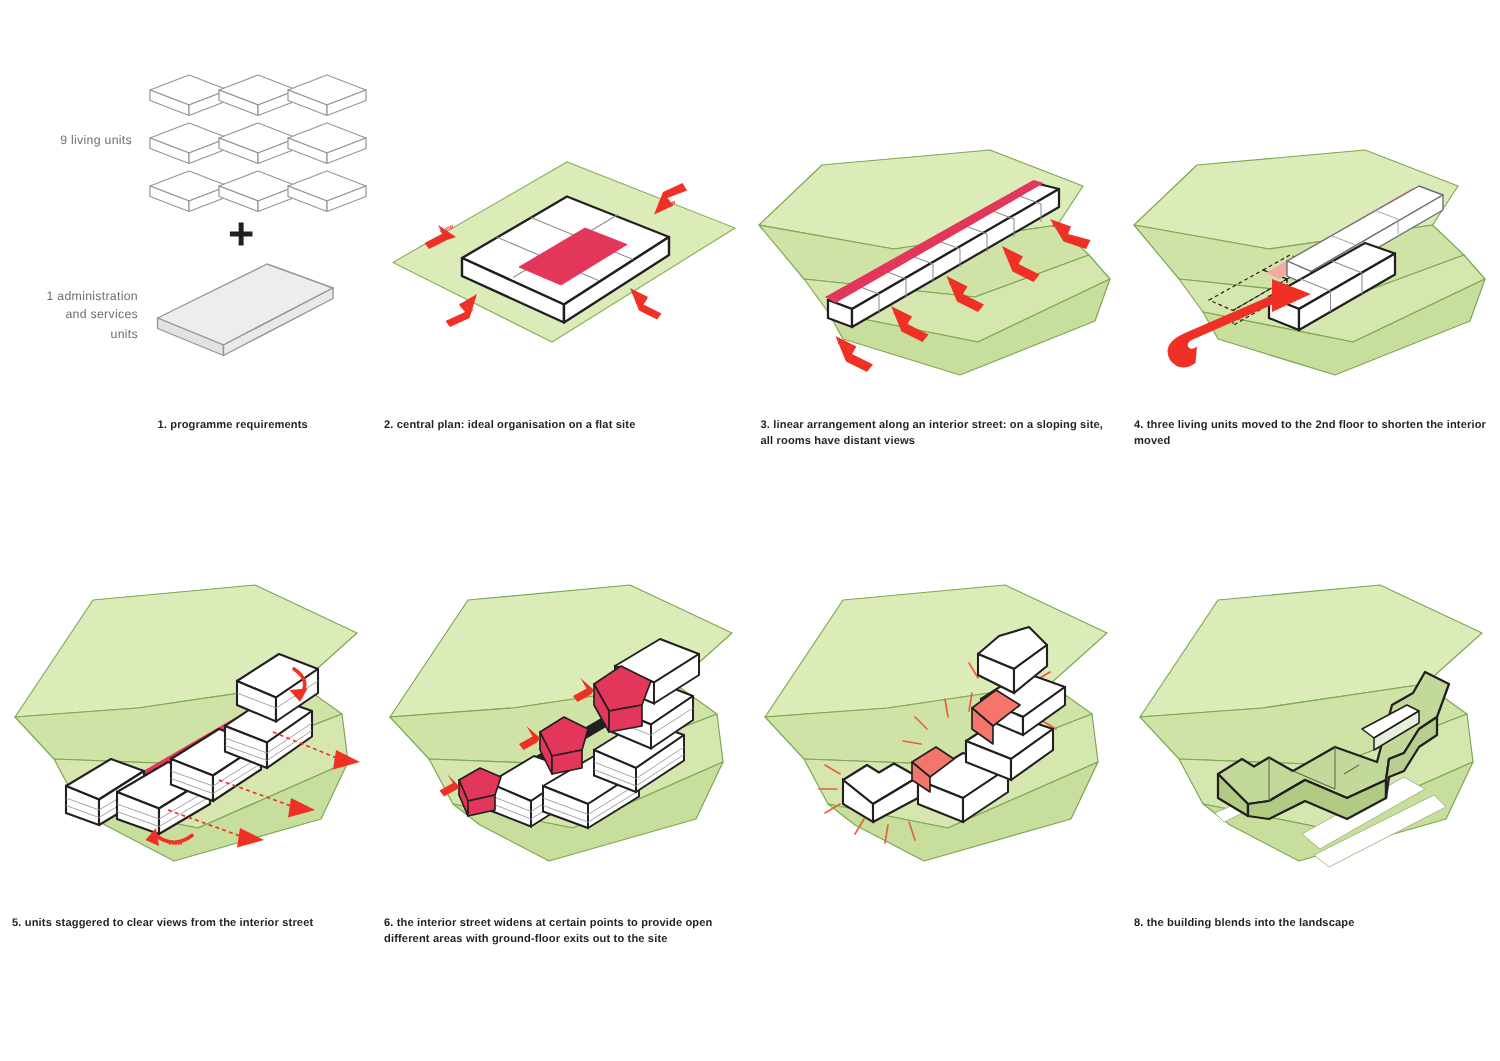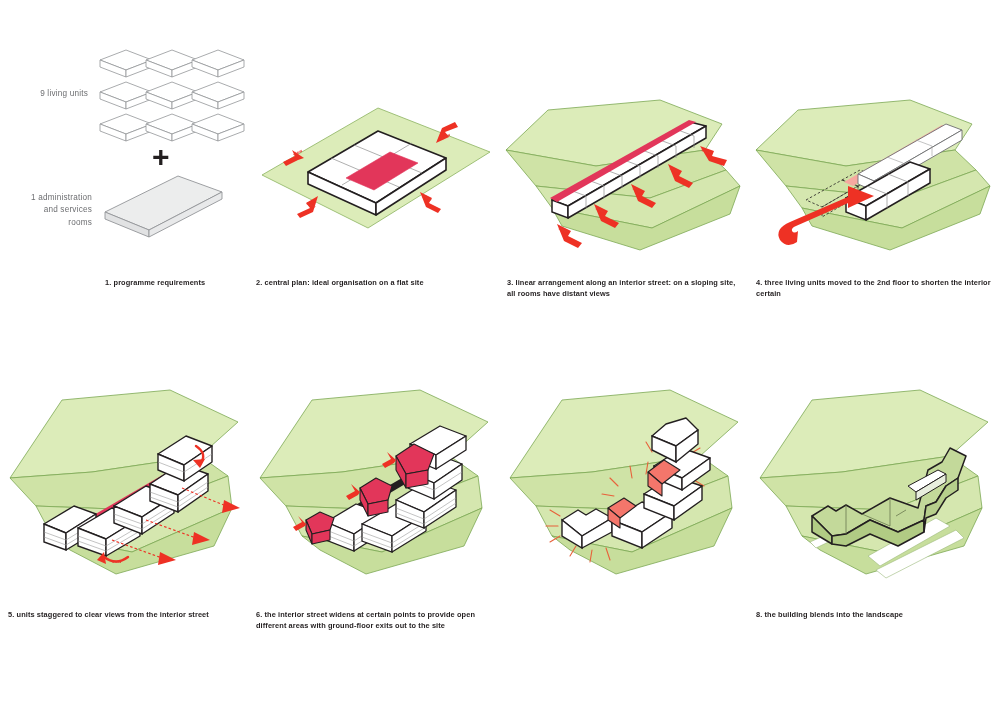--- a/index.html
+++ b/index.html
@@ -138,21 +138,21 @@
 
       <div class="legend-label" style="left:8px; top:88px; width:80px;">
         <span>9 living units</span>
       </div>
 
       <div class="plus-sign" style="left:152px; top:142px;">+</div>
 
       <div class="legend-label" style="left:0px; top:192px; width:92px;">
         <div>1 administration</div>
         <div>and services</div>
-        <div>rooms</div>
+        <div>units</div>
       </div>
 
       <div class="caption" style="left:105px; top:278px; width:140px;">
         <div>1. programme requirements</div>
       </div>
     </div>
 
     <div class="panel" id="panel-2" style="left:250px; width:250px;">
       <svg class="panel-art" width="250" height="270" viewBox="0 0 250 270">
 
@@ -303,21 +303,21 @@
         </g>
 
         <g>
           <path d="M100,196 L40,222 Q24,229 30,240 Q37,249 47,242 L48,231 Q44,234 42,231 Q41,228 46,226 L105,200 Z" fill="#ee3124"></path>
           <path d="M98,186 L124,196 L98,208 Z" fill="#ee3124"></path>
         </g>
       </svg>
 
       <div class="caption" style="left:6px; top:278px; width:238px;">
         <div>4. three living units moved to the 2nd floor to shorten the interior</div>
-        <div>certain</div>
+        <div>moved</div>
       </div>
     </div>
   </div>
 
   <div class="row" id="row-bottom">
 
     <div class="panel" id="panel-5" style="left:0px; width:250px;">
       <svg class="panel-art" width="250" height="240" viewBox="0 0 250 240">
         <g stroke="#7ca854" stroke-width="0.8" stroke-linejoin="round">
           <path d="M10,118 L62,40 L170,30 L238,62 L200,96 L92,112 Z" fill="#dcecb9"></path>

